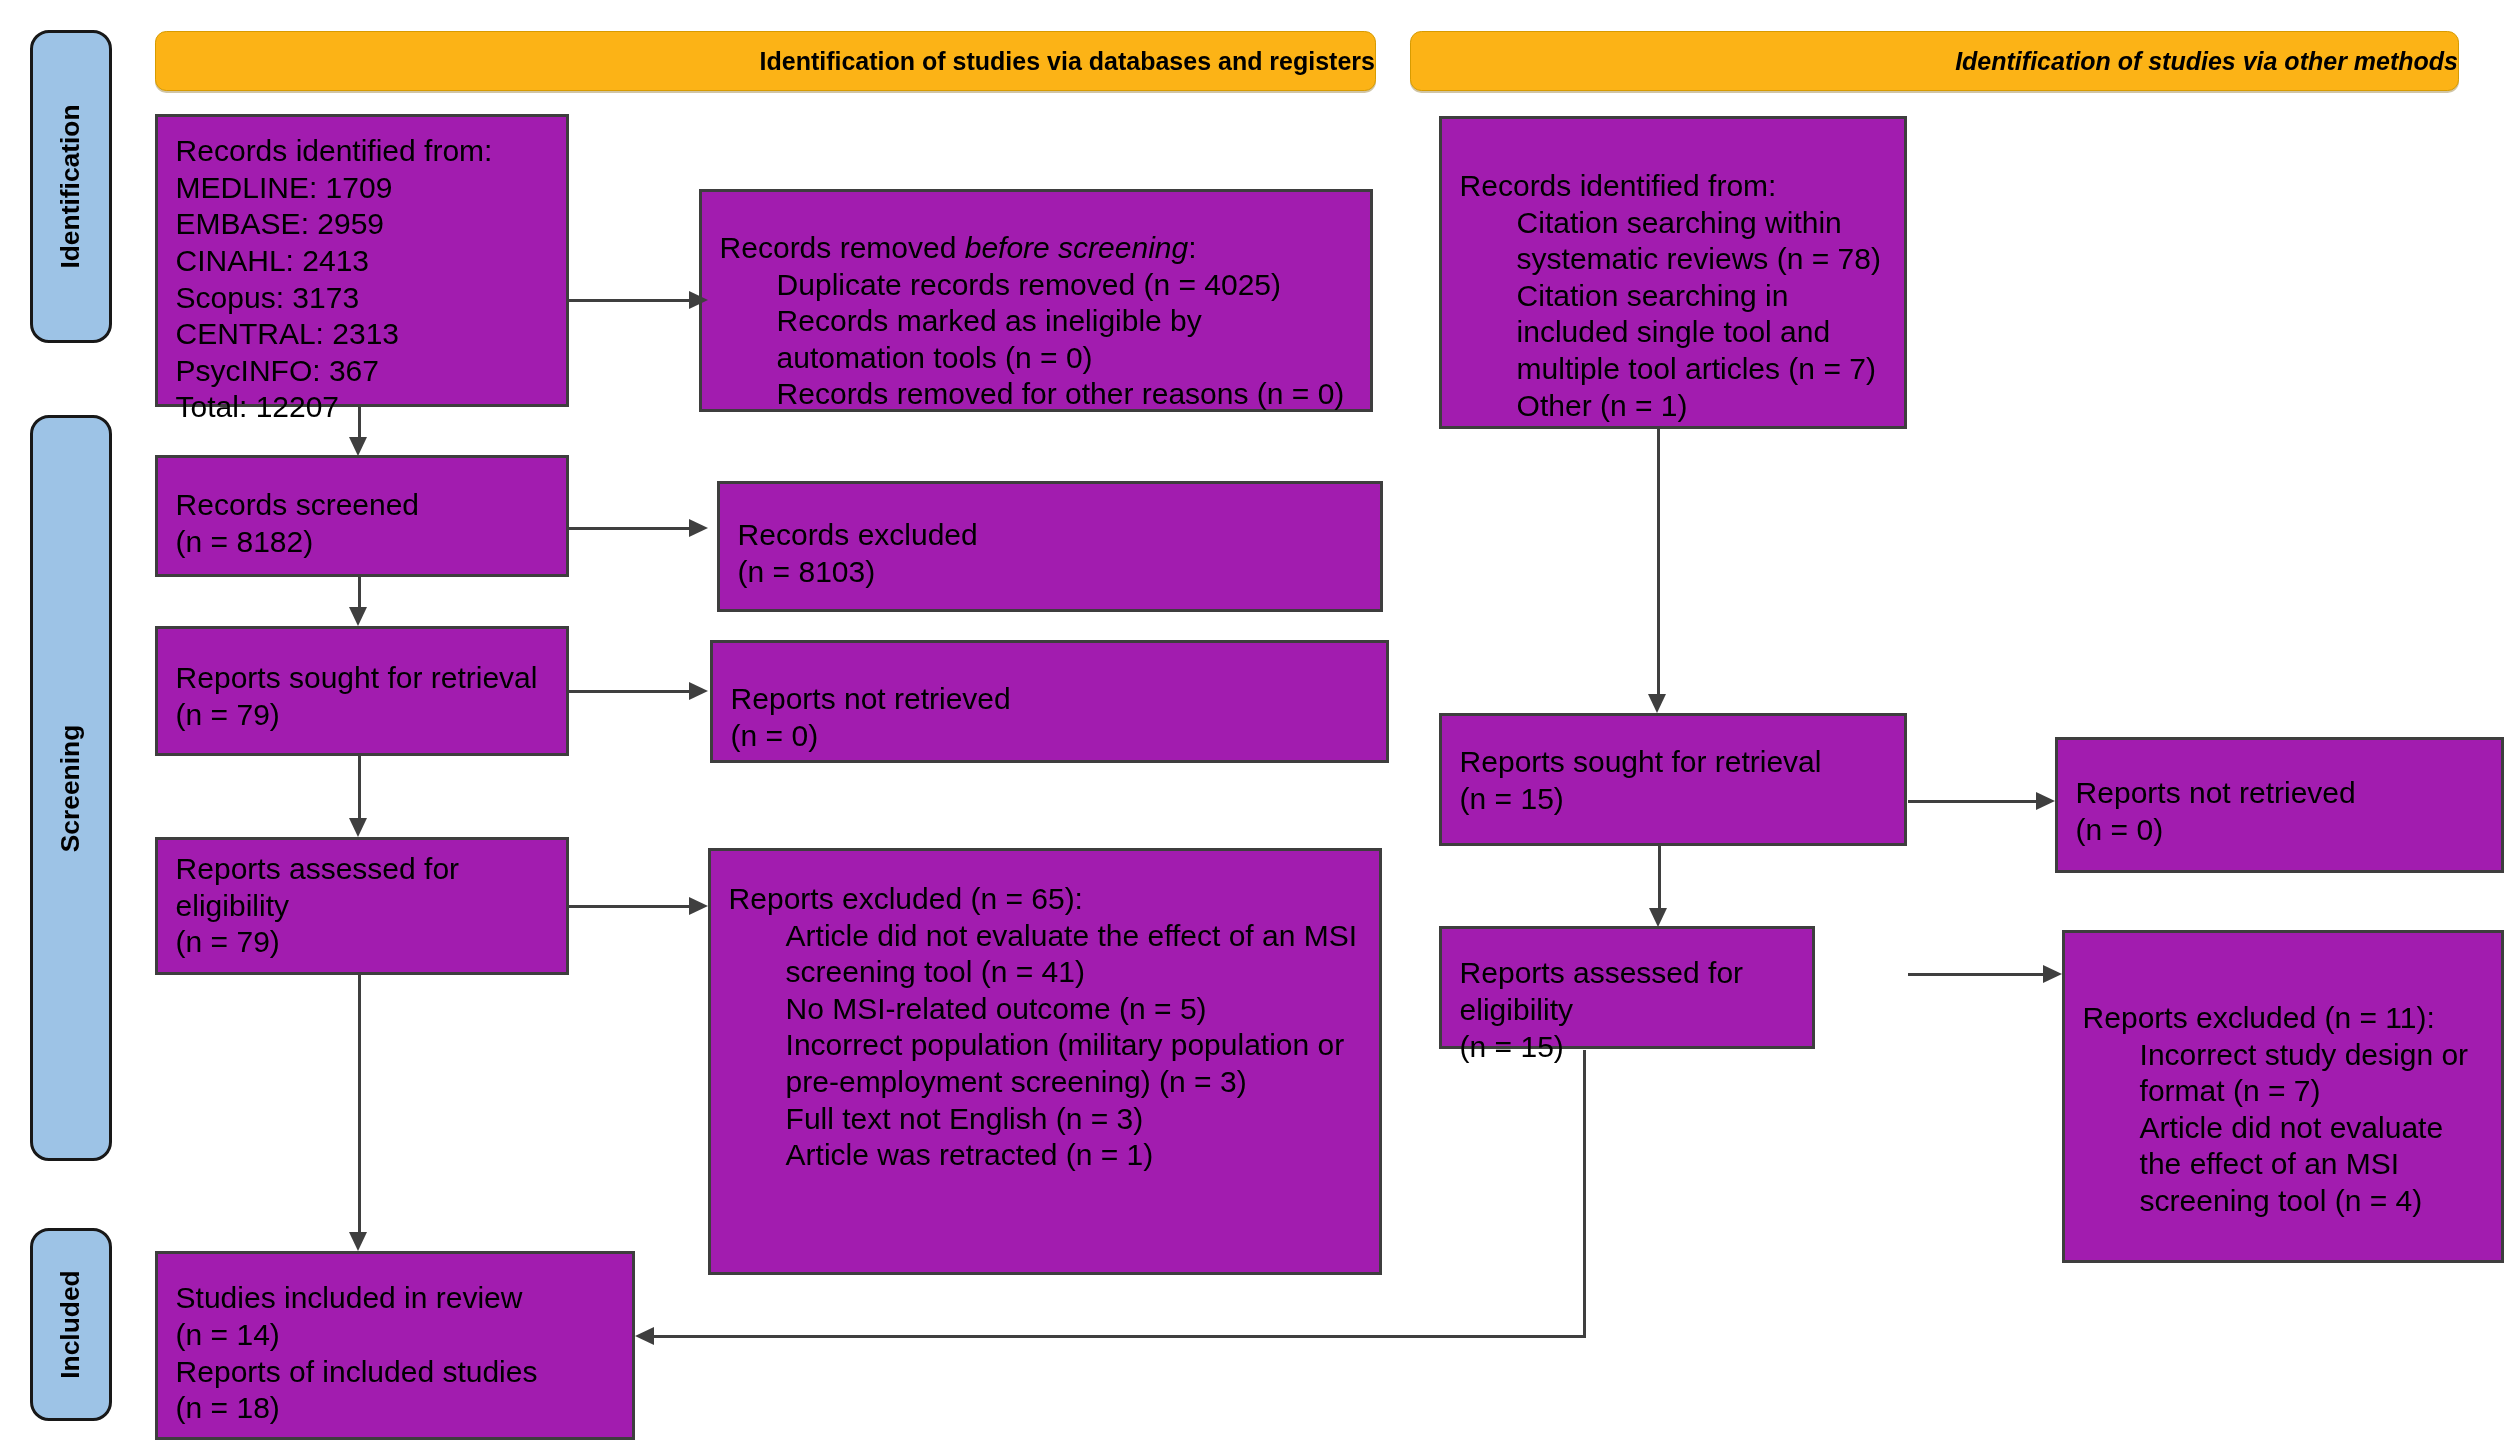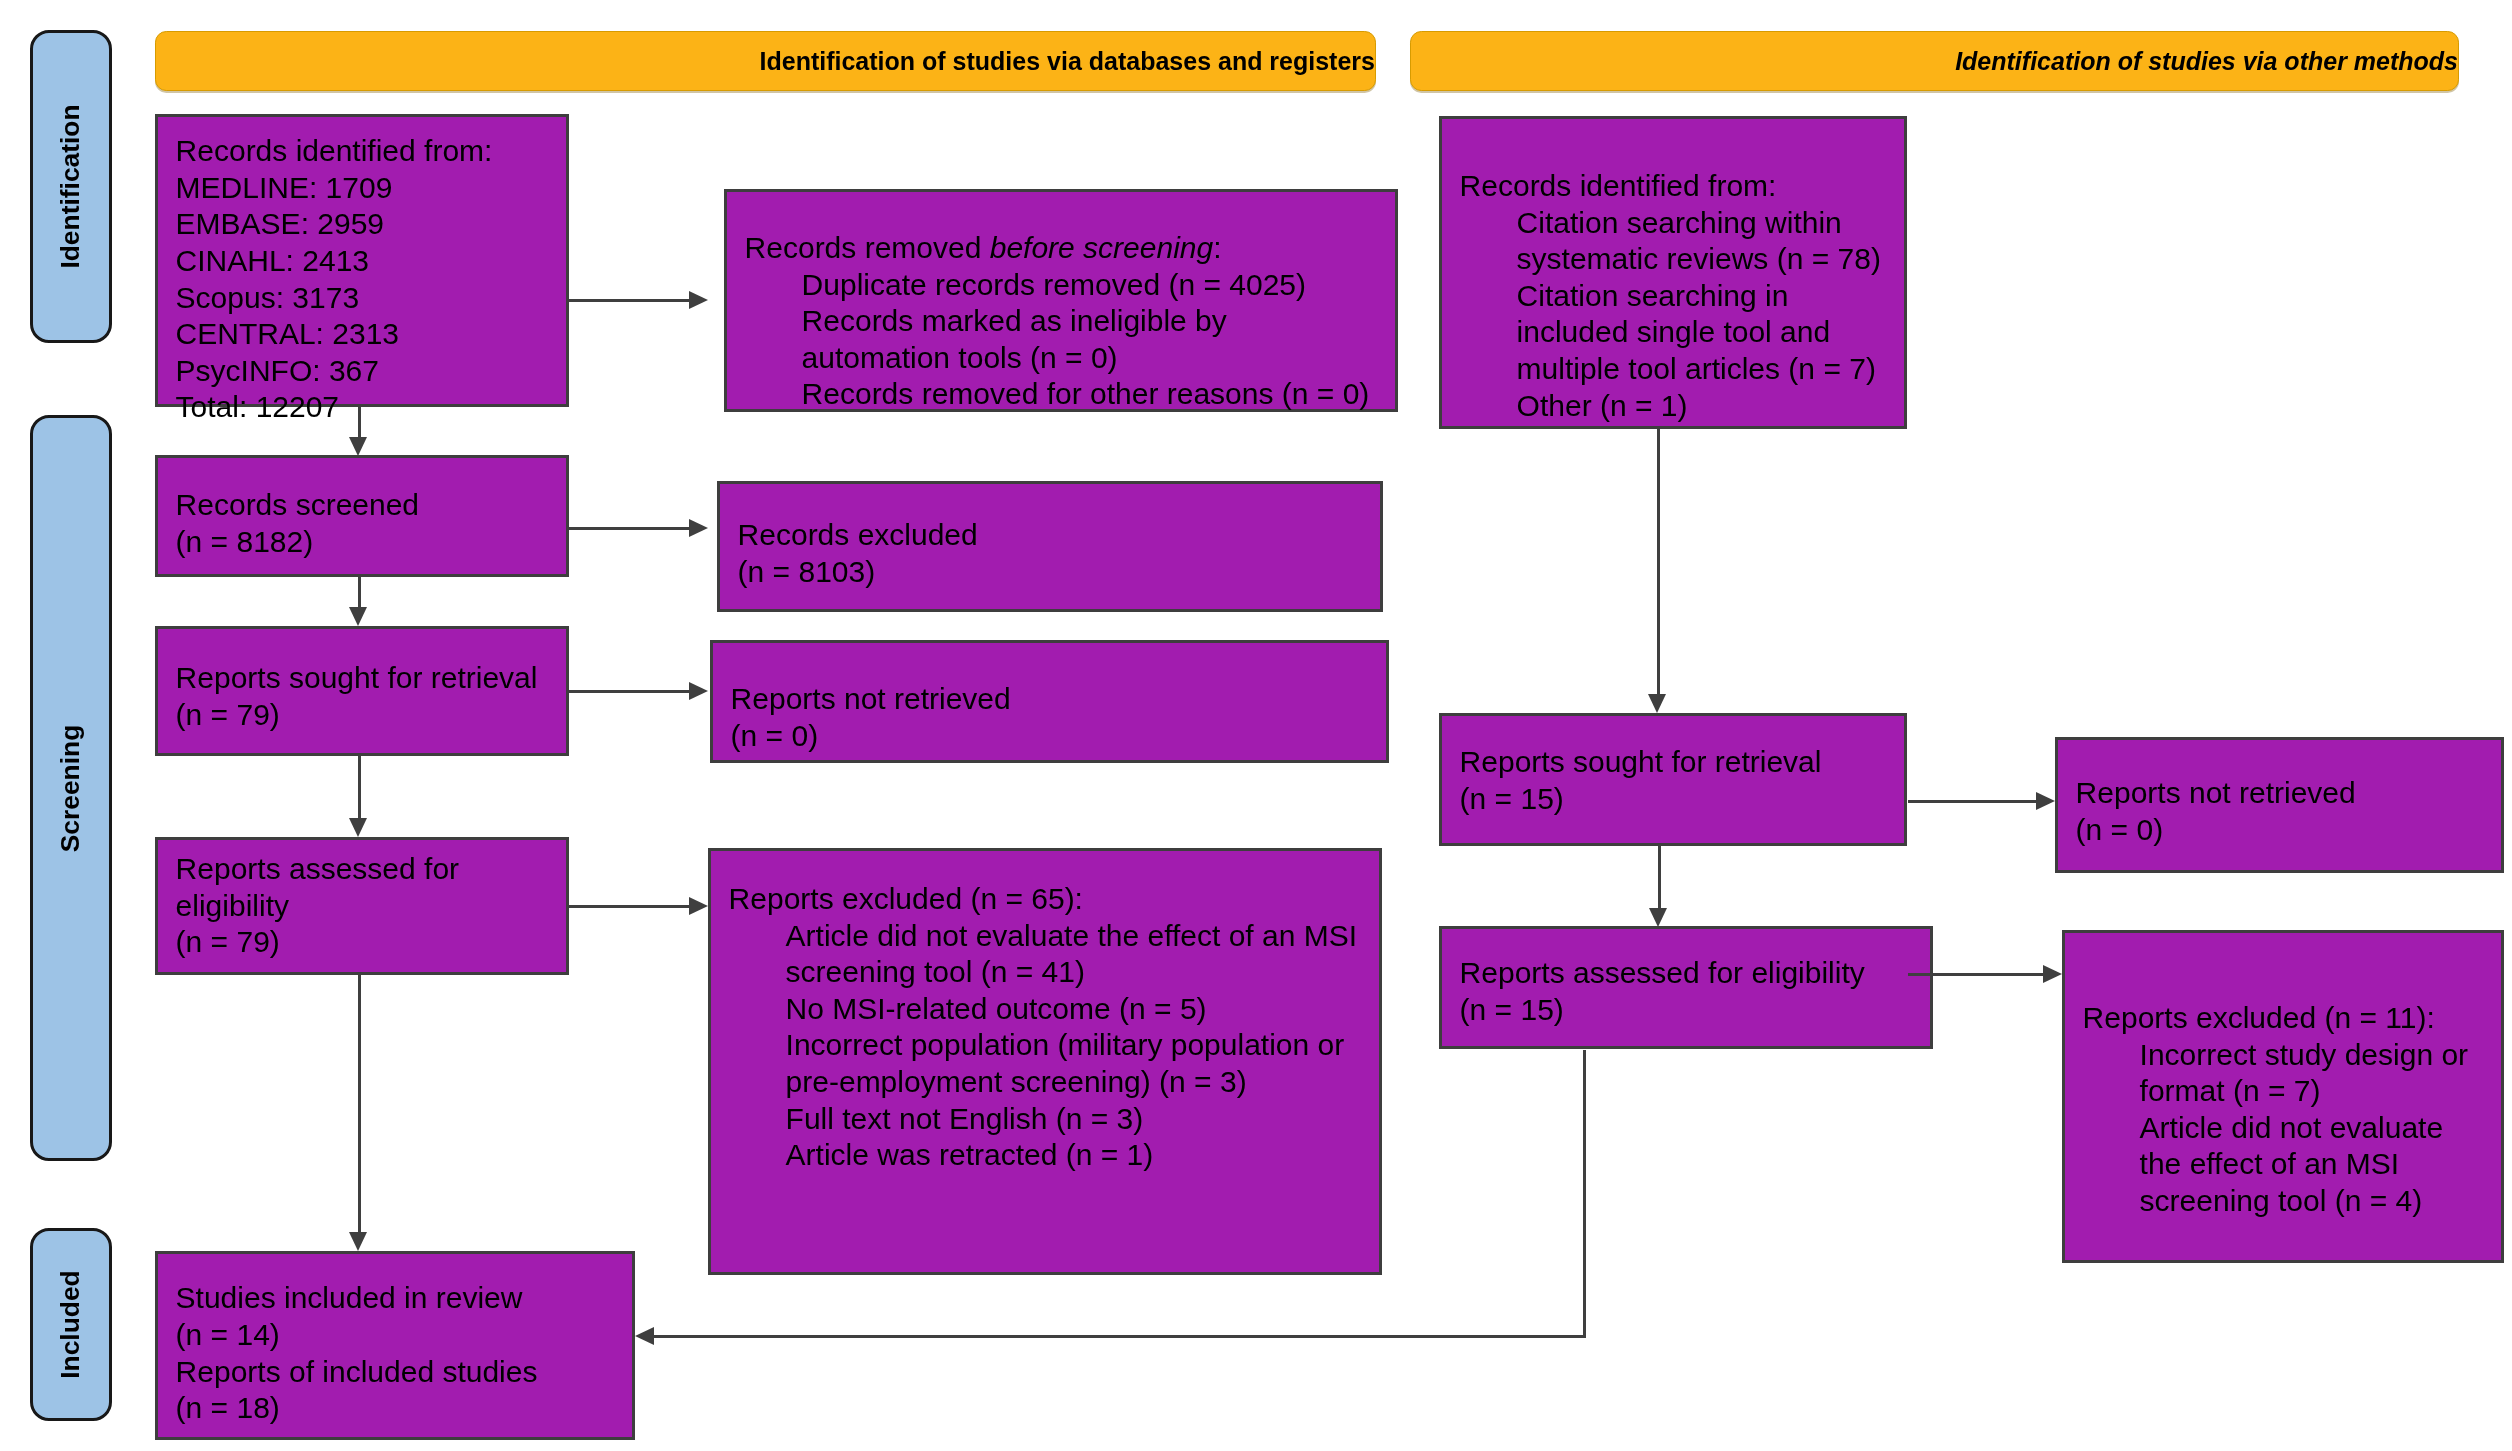--- a/index.html
+++ b/index.html
@@ -69,21 +69,21 @@
       <div class="line i0">Records identified from:</div>
       <div class="line i0">MEDLINE: 1709</div>
       <div class="line i0">EMBASE: 2959</div>
       <div class="line i0">CINAHL: 2413</div>
       <div class="line i0">Scopus: 3173</div>
       <div class="line i0">CENTRAL: 2313</div>
       <div class="line i0">PsycINFO: 367</div>
       <div class="line i0">Total: 12207</div>
     </div>
 
-  <div class="fbox" style="left:724px;top:189px;width:674px;height:223px;padding-top:38px;">
+  <div class="fbox" style="left:699px;top:189px;width:674px;height:223px;padding-top:38px;">
       <div class="line i0"><span>Records removed </span><span class="it">before screening</span><span>:</span></div>
       <div class="line i1">Duplicate records removed (n = 4025)</div>
       <div class="line i1">Records marked as ineligible by automation tools (n = 0)</div>
       <div class="line i1">Records removed for other reasons (n = 0)</div>
     </div>
 
   <div class="fbox" style="left:155px;top:455px;width:414px;height:122px;padding-top:29px;">
       <div class="line i0">Records screened</div>
       <div class="line i0">(n = 8182)</div>
     </div>
@@ -135,21 +135,21 @@
   <div class="fbox" style="left:1439px;top:713px;width:468px;height:133px;padding-top:28px;">
       <div class="line i0">Reports sought for retrieval</div>
       <div class="line i0">(n = 15)</div>
     </div>
 
   <div class="fbox" style="left:2055px;top:737px;width:449px;height:136px;padding-top:35px;">
       <div class="line i0">Reports not retrieved</div>
       <div class="line i0">(n = 0)</div>
     </div>
 
-  <div class="fbox" style="left:1439px;top:926px;width:494px;height:123px;padding-top:26.4px;">
+  <div class="fbox" style="left:1439px;top:926px;width:376px;height:123px;padding-top:26.4px;">
       <div class="line i0">Reports assessed for eligibility</div>
       <div class="line i0">(n = 15)</div>
     </div>
 
   <div class="fbox" style="left:2062px;top:930px;width:442px;height:333px;padding-top:67px;">
       <div class="line i0">Reports excluded (n = 11):</div>
       <div class="line i1">Incorrect study design or format (n = 7)</div>
       <div class="line i1">Article did not evaluate the effect of an MSI screening tool (n = 4)</div>
     </div>
 

